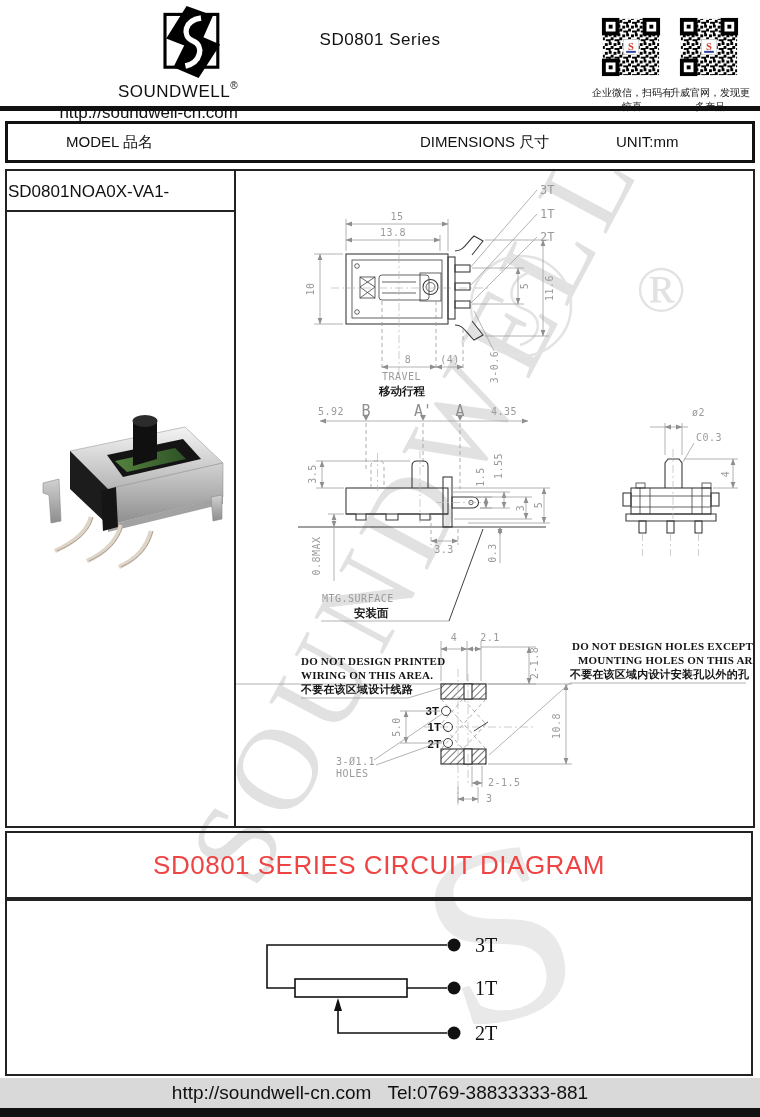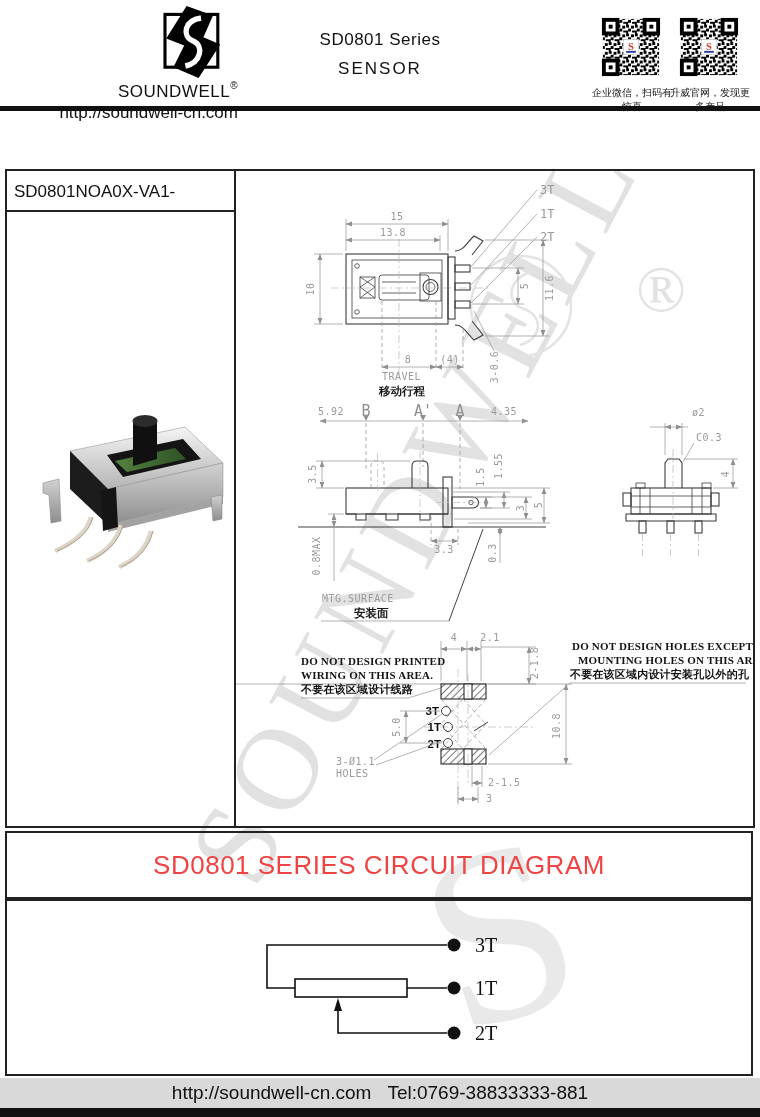--- a/index.html
+++ b/index.html
@@ -17,21 +17,21 @@
   .qr{width:62px;height:62px;}
   .qrcap{width:86px;font-size:10px;color:#222;text-align:center;letter-spacing:0;}
   .hrule{left:0;top:106px;width:760px;height:5px;background:#111;}
   
   .specbox{left:5px;top:121px;width:744px;height:36px;border:3px solid #111;background:transparent;}
   .speclbl{position:absolute;top:0;height:36px;line-height:36px;font-size:15px;color:#111;}
   
   .mainbox{left:5px;top:169px;width:746px;height:655px;border:2px solid #222;background:transparent;}
   .vdiv{position:absolute;left:227px;top:0;width:2px;height:655px;background:#222;}
   .modelcell{position:absolute;left:0;top:0;width:227px;height:41px;border-bottom:2px solid #222;
-             line-height:41px;font-size:17px;color:#111;padding-left:7px;box-sizing:border-box;}
+             line-height:41px;font-size:17px;color:#111;padding-left:1px;box-sizing:border-box;}
   
   .ctitlebox{left:5px;top:831px;width:744px;height:64px;border:2px solid #222;display:flex;
              align-items:center;justify-content:center;background:transparent;}
   .ctitle{font-size:26px;color:#ef4444;letter-spacing:.5px;}
   .cbodybox{left:5px;top:899px;width:744px;height:173px;border:2px solid #222;background:transparent;}
   
   .footbar{left:0;top:1078px;width:760px;height:30px;background:#d9d9d9;display:flex;
            align-items:center;justify-content:center;gap:16px;font-size:19px;color:#111;}
   .footblk{left:0;top:1108px;width:760px;height:9px;background:#111;}
   
@@ -103,34 +103,38 @@
       <path d="M40,10 C26,12 24,25 33,29 C43,33 40,47 27,50" stroke="#fff" stroke-width="4.5" fill="none"></path>
     </svg>
     <div>
       <span class="brandname"><span>SOUNDWELL</span><span class="regmark">®</span></span>
     </div>
     <div class="siteurl">http://soundwell-cn.com</div>
   </div>
 
   <div class="abs centerttl z1">
     <div class="ttl1">SD0801  Series</div>
-    <div class="ttl2">SENSOR</div>
   </div>
 
   <svg class="abs qr z1" style="left:600px;top:16px;">
       <use href="#qrsym" width="62" height="62"></use>
     </svg>
   <svg class="abs qr z1" style="left:678px;top:16px;">
       <use href="#qrsym" width="62" height="62"></use>
     </svg>
   <div class="abs qrcap z1" style="left:589px;top:86px;">企业微信，扫码有惊喜</div>
   <div class="abs qrcap z1" style="left:667px;top:86px;">升威官网，发现更多产品</div>
 
   <div class="abs hrule z1"></div>
 
+  <div class="abs specbox z1">
+    <span class="speclbl" style="left:58px;">MODEL 品名</span>
+    <span class="speclbl" style="left:412px;">DIMENSIONS 尺寸</span>
+    <span class="speclbl" style="left:608px;">UNIT:mm</span>
+  </div>
 
   <div class="abs mainbox z1">
     <div class="vdiv"></div>
     <div class="modelcell">SD0801NOA0X-VA1-</div>
 
     <svg class="abs" style="left:8px;top:228px;" width="215" height="175" viewBox="0 0 215 175">
       <defs>
         <linearGradient id="met" x1="0" y1="0" x2="0" y2="1">
           <stop offset="0" stop-color="#f4f4f4"></stop>
             <stop offset="1" stop-color="#b5b5b5"></stop>

